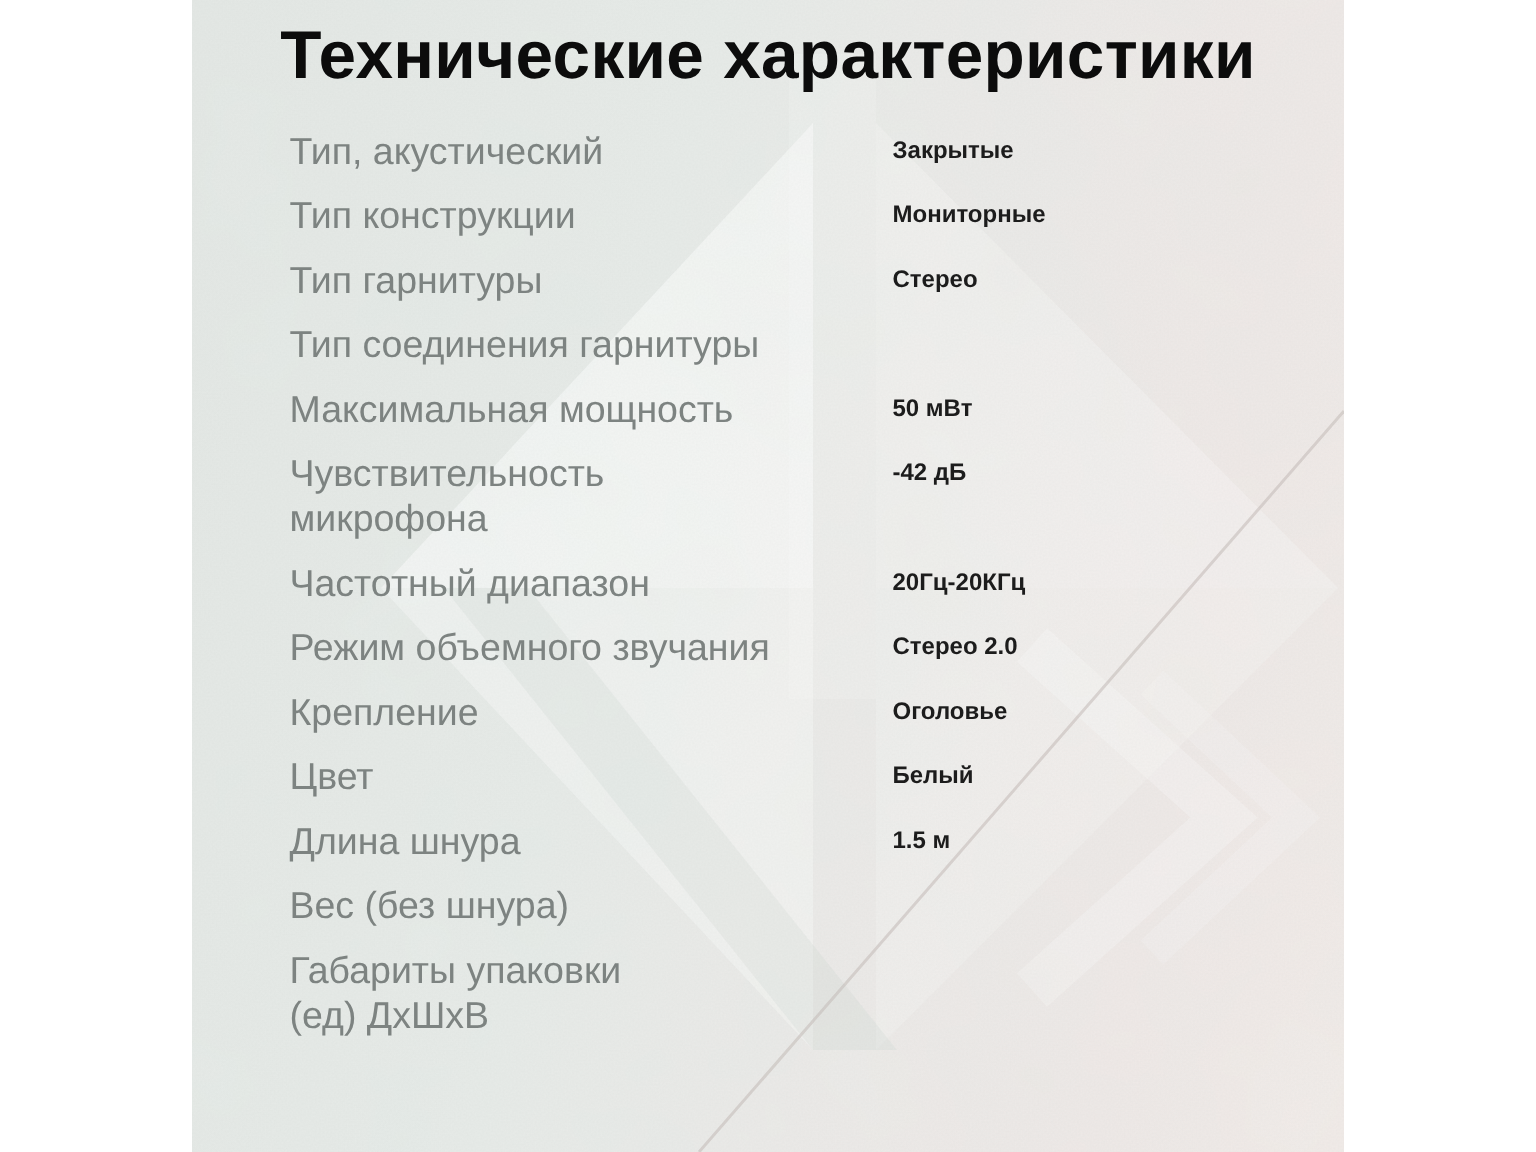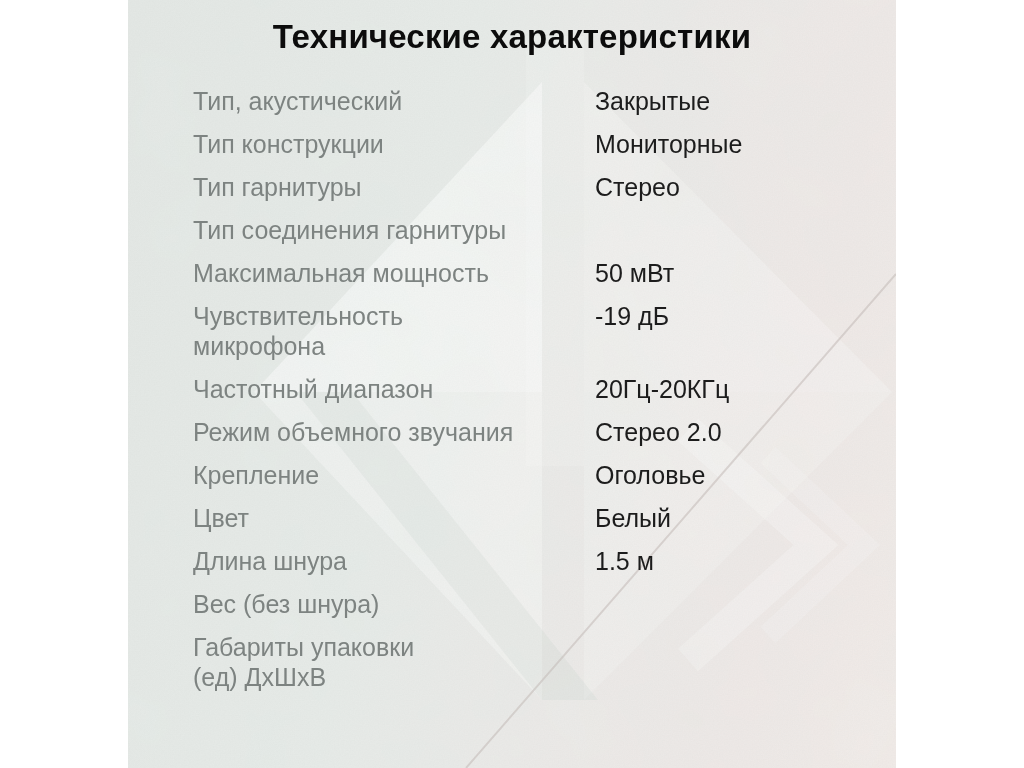--- a/index.html
+++ b/index.html
@@ -45,21 +45,21 @@
     width: 768px;
     height: 768px;
   }
   .title {
     position: absolute;
     top: 14px;
     left: 0;
     width: 768px;
     margin: 0;
     text-align: center;
-    font-size: 33px;
+    font-size: 45px;
     line-height: 46px;
     font-weight: 700;
     letter-spacing: 0.2px;
     color: #0c0c0c;
   }
   .rows {
     position: absolute;
     top: 86px;
     left: 0;
     width: 616px;
@@ -73,23 +73,24 @@
     padding-left: 65px;
     align-items: start;
   }
   .label {
     font-size: 25px;
     line-height: 30px;
     color: #7d8381;
     white-space: pre-line;
   }
   .value {
-    font-size: 25px;
+    font-size: 16px;
     line-height: 30px;
     color: #1c1c1c;
+    font-weight: bold;
   }
 </style>
 </head>
 <body>
 
 <div class="canvas">
   <div class="card">
 
     <svg class="bg-svg" viewBox="0 0 768 768" xmlns="http://www.w3.org/2000/svg">
       <defs>
@@ -138,21 +139,21 @@
         <div class="row">
           <div class="label">Тип соединения гарнитуры</div>
         </div>
         <div class="row">
           <div class="label">Максимальная мощность</div>
           <div class="value">50 мВт</div>
         </div>
         <div class="row">
           <div class="label">Чувствительность
 микрофона</div>
-          <div class="value">-19 дБ</div>
+          <div class="value">-42 дБ</div>
         </div>
         <div class="row">
           <div class="label">Частотный диапазон</div>
           <div class="value">20Гц-20КГц</div>
         </div>
         <div class="row">
           <div class="label">Режим объемного звучания</div>
           <div class="value">Стерео 2.0</div>
         </div>
         <div class="row">

